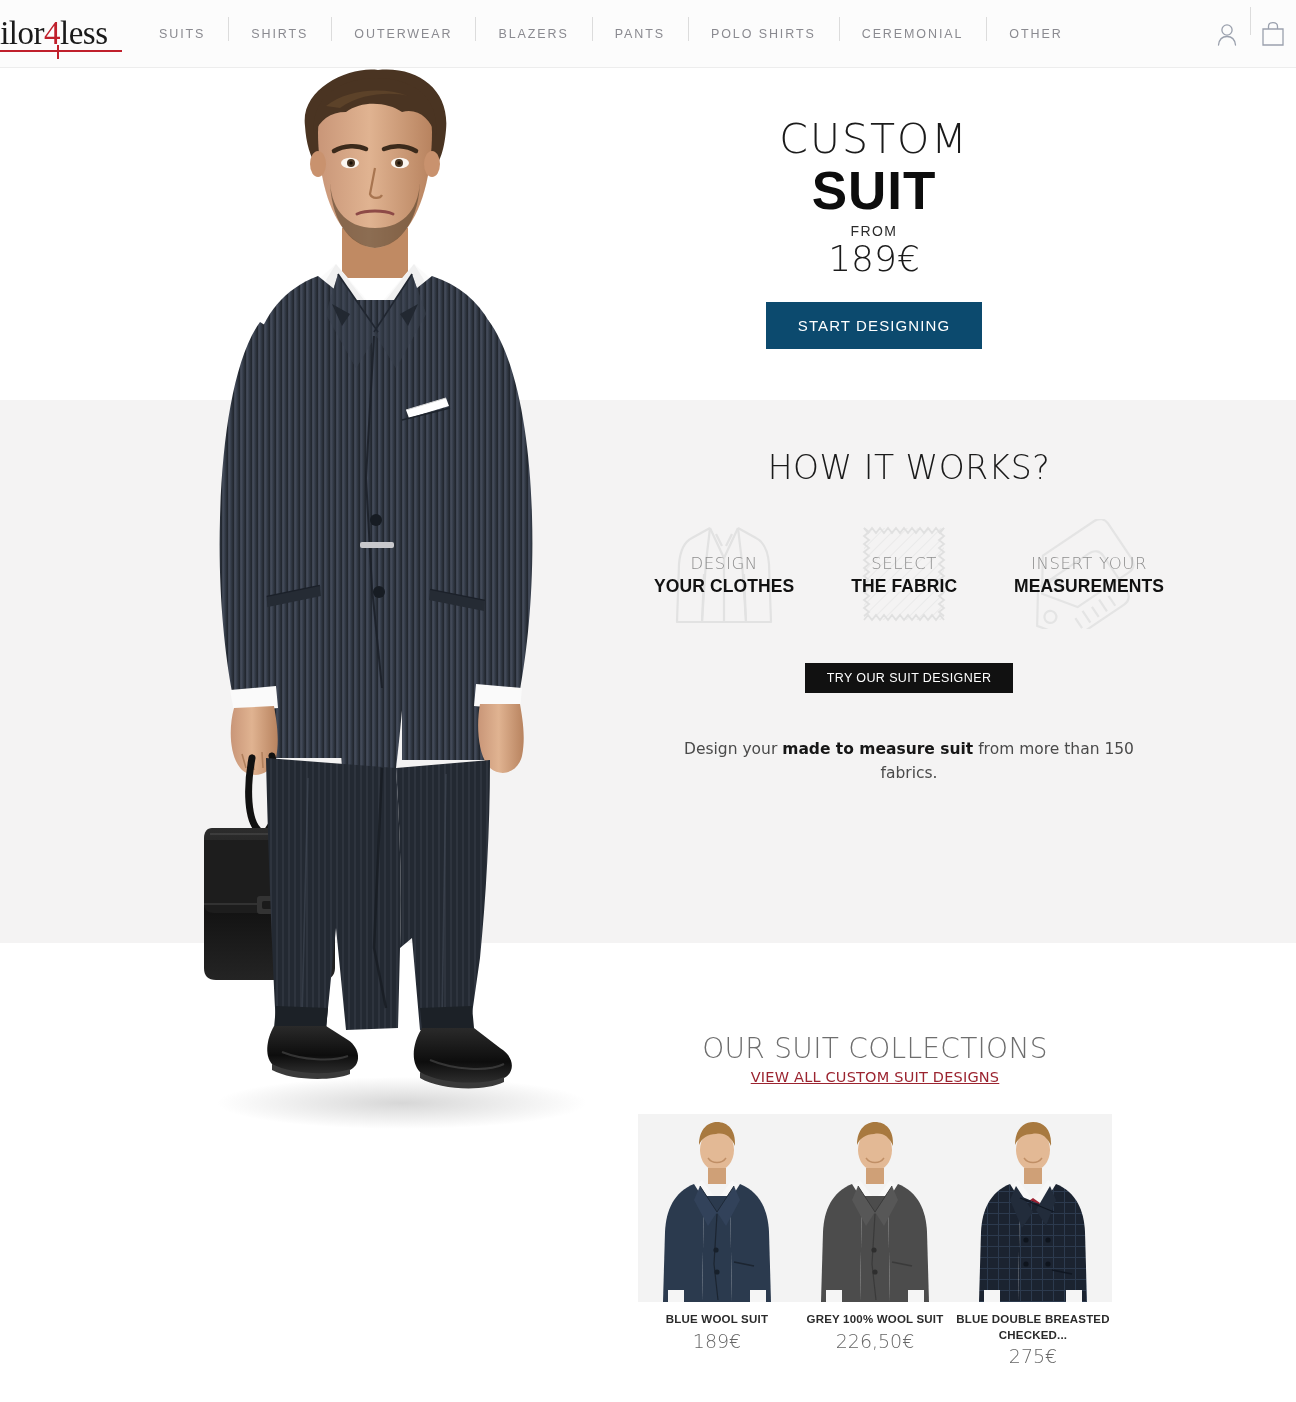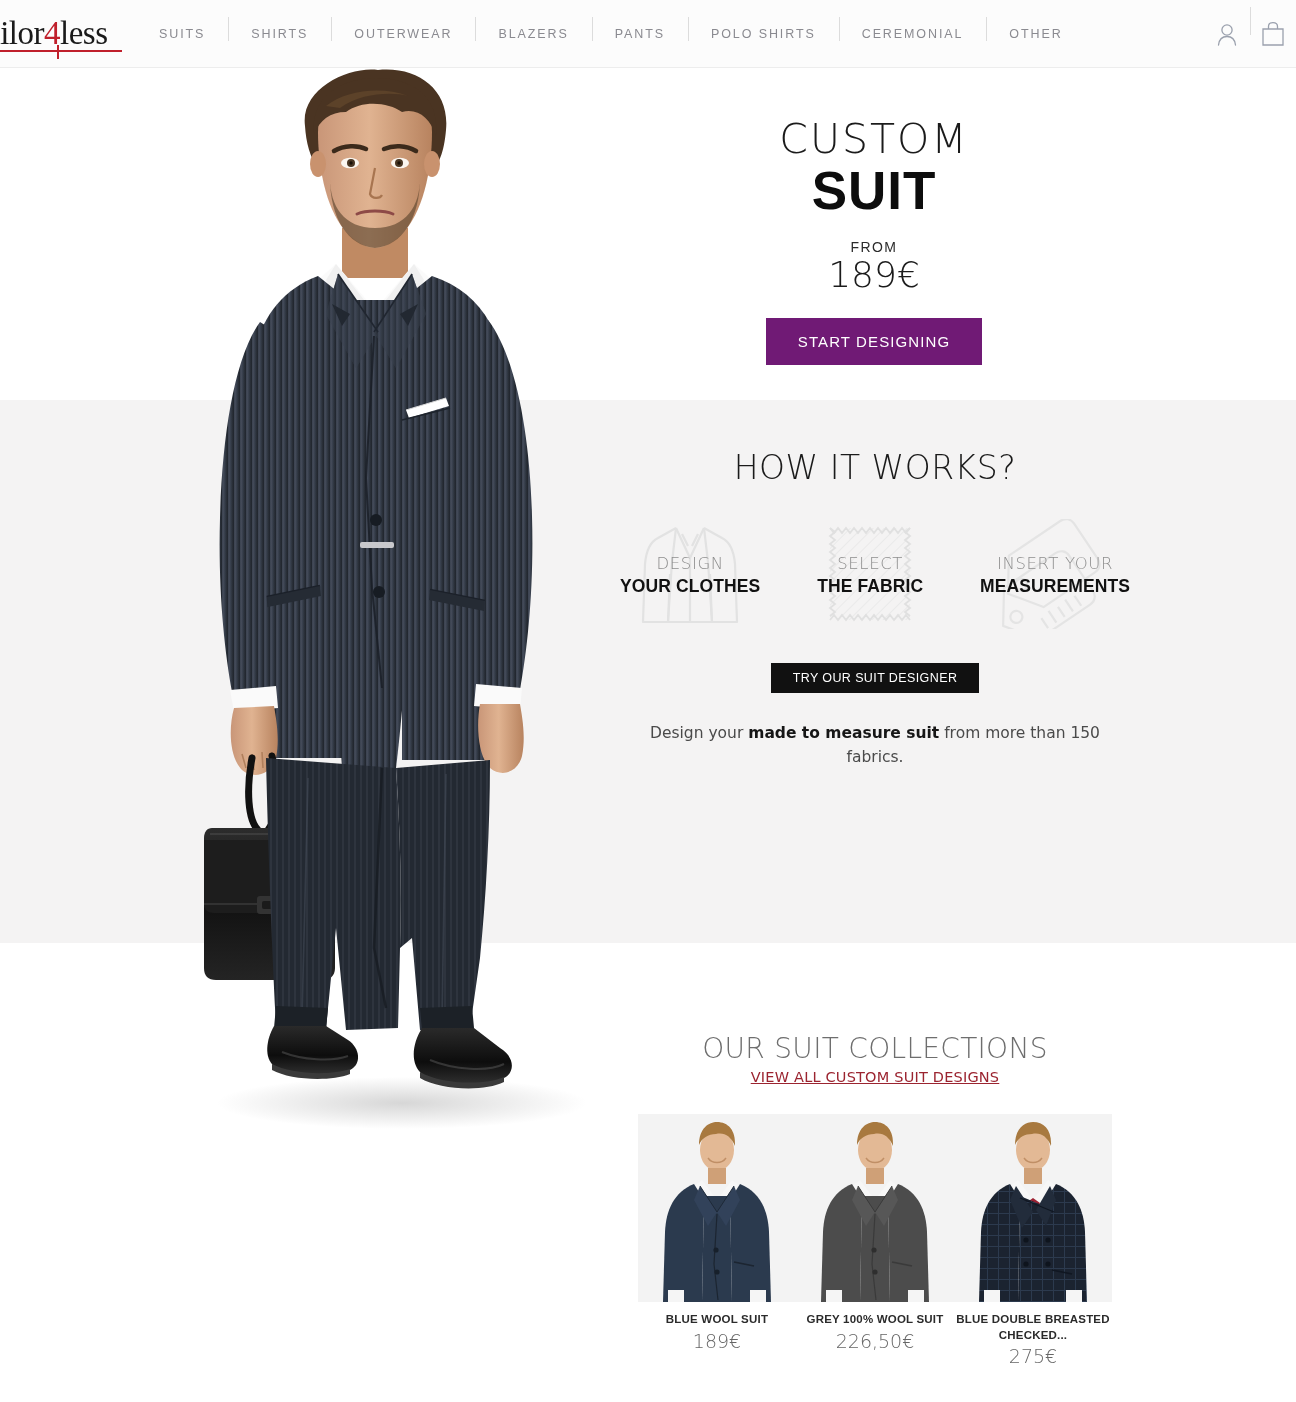--- a/index.html
+++ b/index.html
@@ -82,37 +82,37 @@
     font-size:41px; letter-spacing:2px; color:#1b1b1b;
     font-weight:300; line-height:1.05;
     font-family:"DejaVu Sans", sans-serif;
   }
   .hero-suit {
     font-size:53px; font-weight:bold; letter-spacing:1px;
     color:#0d0d0d; line-height:1.05; margin-top:2px;
   }
   .hero-from {
     font-size:14px; letter-spacing:1.4px; color:#2b2b2b;
-    margin-top:20px; font-weight:400;
+    margin-top:4px; font-weight:400;
   }
   .hero-price {
     font-size:36px; color:#1b1b1b; font-weight:300; line-height:1.1;
     font-family:"DejaVu Sans", sans-serif;
   }
   .btn-green {
     display:inline-block; margin-top:24px;
-    background:#701a75; color:#fff;
+    background:#0c4a6e; color:#fff;
     font-size:15px; letter-spacing:1.1px;
     padding:15px 32px; border:none; cursor:pointer;
     font-family:"Liberation Sans", sans-serif;
   }
 
   
   .hiw {
-    position:absolute; left:620px; top:448px; width:510px;
+    position:absolute; left:654px; top:448px; width:510px;
     text-align:center; z-index:10;
   }
   .hiw-title {
     font-size:33px; letter-spacing:0.5px; color:#1a1a1a;
     font-weight:300; font-family:"DejaVu Sans", sans-serif;
   }
   .steps {
     display:flex; justify-content:center; align-items:center;
     margin-top:36px; gap:40px;
   }
@@ -136,21 +136,21 @@
     letter-spacing:0.1px; line-height:1.25; margin-top:2px;
     white-space:nowrap;
   }
   .btn-black {
     display:inline-block; margin-top:34px;
     background:#111; color:#fff;
     font-size:12.5px; letter-spacing:0.4px;
     padding:8px 22px; border:none; cursor:pointer;
   }
   .hiw-desc {
-    margin-top:28px; font-size:15.5px; color:#4a4a4a;
+    margin-top:44px; font-size:15.5px; color:#4a4a4a;
     line-height:1.55;
     font-family:"DejaVu Sans", sans-serif;
   }
   .hiw-desc b { color:#161616; font-weight:bold; }
 
   
   .collections {
     position:absolute; left:600px; top:1032px; width:550px;
     text-align:center; z-index:10;
   }

